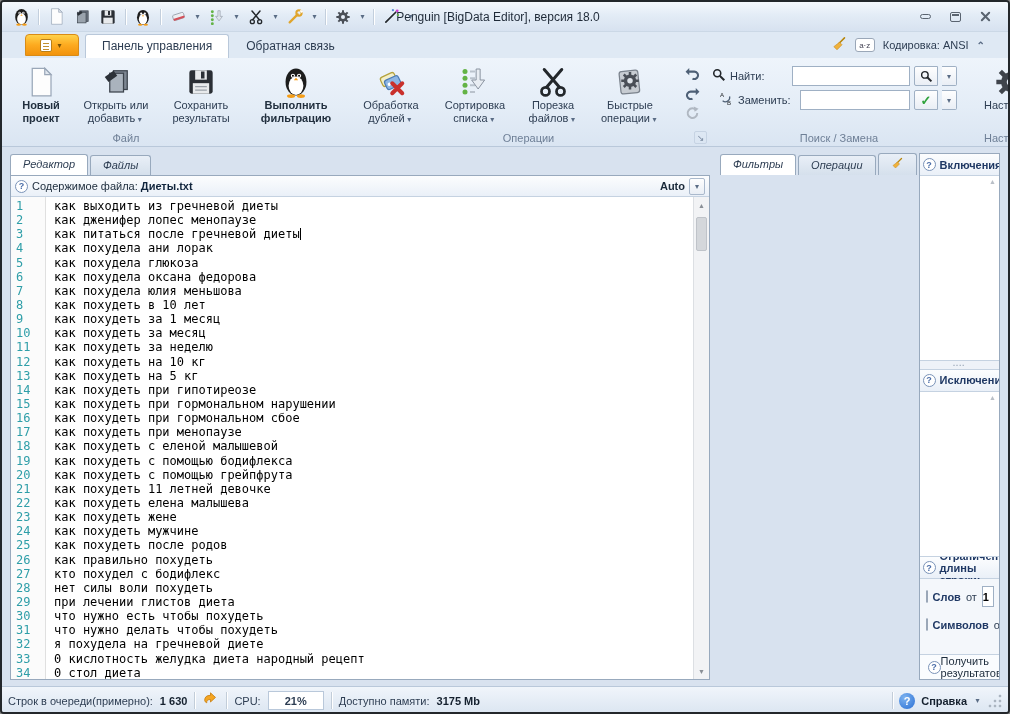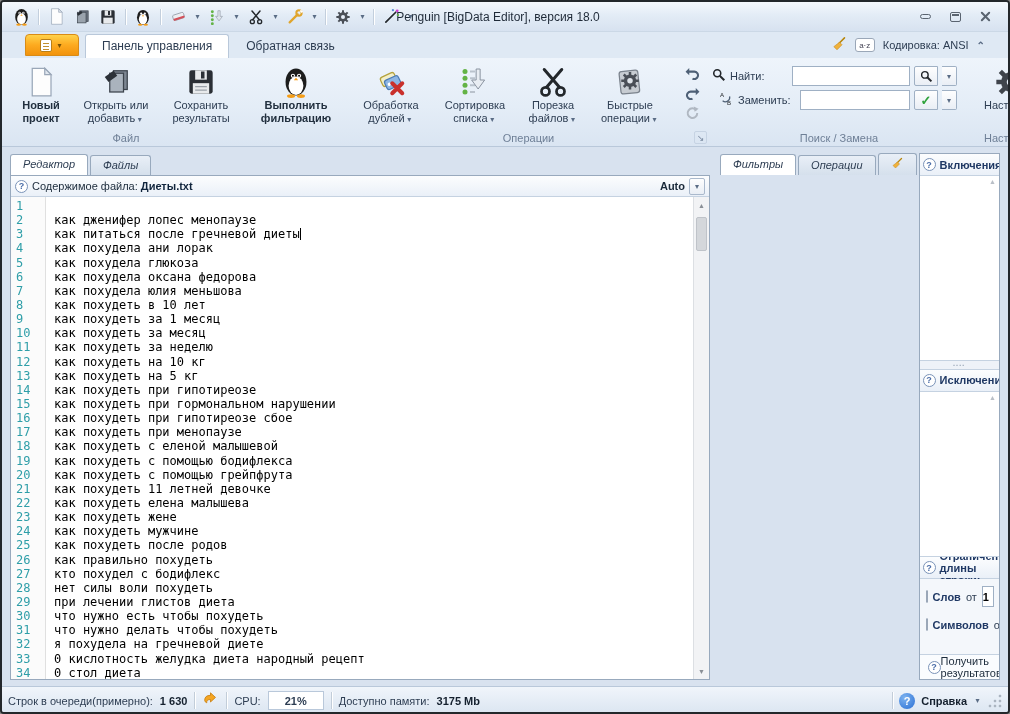--- a/index.html
+++ b/index.html
@@ -536,20 +536,21 @@
           <span class="phead-text"><span>Содержимое файла: </span><b>Диеты.txt</b></span>
           <span class="auto-label">Auto</span>
           <span class="hdd">
               <span class="dd"></span>
             </span>
         </div>
         <div class="editor">
           <div class="lines">
               <div class="line">
                 <span class="num">1</span>
+                <span class="txt">как выходить из гречневой диеты</span>
               </div>
               <div class="line">
                 <span class="num">2</span>
                 <span class="txt">как дженифер лопес менопаузе</span>
               </div>
               <div class="line">
                 <span class="num">3</span>
                 <span class="txt">как питаться после гречневой диеты</span>
                 <span class="caret"></span>
               </div>
@@ -596,21 +597,21 @@
               <div class="line">
                 <span class="num">14</span>
                 <span class="txt">как похудеть при гипотиреозе</span>
               </div>
               <div class="line">
                 <span class="num">15</span>
                 <span class="txt">как похудеть при гормональном нарушении</span>
               </div>
               <div class="line">
                 <span class="num">16</span>
-                <span class="txt">как похудеть при гипотиреозе сбое</span>
+                <span class="txt">как похудеть при гормональном сбое</span>
               </div>
               <div class="line">
                 <span class="num">17</span>
                 <span class="txt">как похудеть при менопаузе</span>
               </div>
               <div class="line">
                 <span class="num">18</span>
                 <span class="txt">как похудеть с еленой малышевой</span>
               </div>
               <div class="line">

